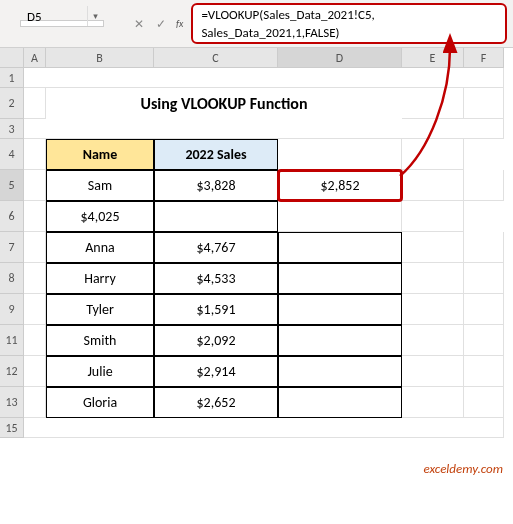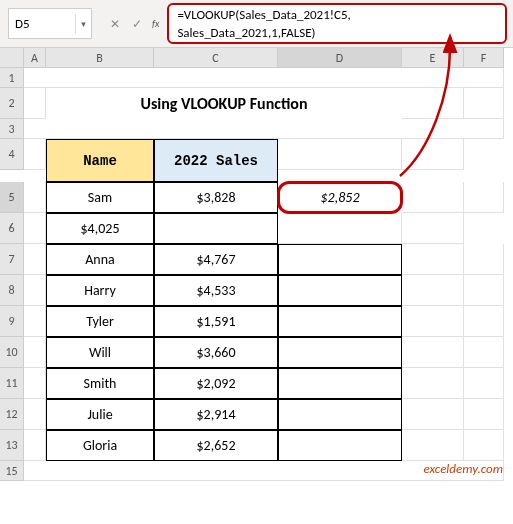--- a/index.html
+++ b/index.html
@@ -17,23 +17,23 @@
       display: flex;
       align-items: stretch;
       height: 48px;
       background: #f3f2f1;
       border-bottom: 1px solid #d0d0d0;
     }
     .name-box {
       width: 84px;
       background: #fff;
       border: 1px solid #ccc;
-      margin: 8px;
-      display: flex;
-      align-items: center;
+      margin: 20px;
+      display: flex;
+      align-items: flex-end;
       position: relative;
     }
     .name-box-text {
       padding: 2px 6px;
       flex: 1;
       font-size: 13px;
     }
     .name-box-dd {
       width: 16px;
       text-align: center;
@@ -102,38 +102,36 @@
       text-align: center;
       font-weight: bold;
       font-size: 16px;
       justify-content: center;
       border: none;
     }
     .th {
       font-weight: bold;
       justify-content: center;
       border: 1px solid #000;
-      height: 43px;
-      font-family: Liberation Mono, monospace;
+      height: 31px;
     }
     .th-name { background: #ffe699; }
     .th-2022 { background: #ddebf7; }
     .th-2021 { background: #e2efda; }
     .td {
       border: 1px solid #000;
       justify-content: center;
       height: 31px;
     }
     .td-val { justify-content: center; }
     .selected-cell {
       outline: 3px solid #c00000;
       outline-offset: -2px;
-      border-radius: 11px;
+      border-radius: 3px;
       z-index: 5;
-      font-style: italic;
     }
     .arrow-svg {
       position: absolute;
       pointer-events: none;
       z-index: 10;
     }
     .watermark {
       position: absolute;
       right: 10px;
       bottom: 48px;
@@ -239,29 +237,20 @@
       <div class="cell td td-val">$4,533</div>
       <div class="cell td td-val"></div>
       <div class="cell tall"></div>
       <div class="cell tall"></div>
     </div>
     <div class="data-grid">
       <div class="row-header tall">9</div>
       <div class="cell tall"></div>
       <div class="cell td">Tyler</div>
       <div class="cell td td-val">$1,591</div>
-      <div class="cell td td-val"></div>
-      <div class="cell tall"></div>
-      <div class="cell tall"></div>
-    </div>
-    <div class="data-grid">
-      <div class="row-header tall">10</div>
-      <div class="cell tall"></div>
-      <div class="cell td">Will</div>
-      <div class="cell td td-val">$3,660</div>
       <div class="cell td td-val"></div>
       <div class="cell tall"></div>
       <div class="cell tall"></div>
     </div>
     <div class="data-grid">
       <div class="row-header tall">11</div>
       <div class="cell tall"></div>
       <div class="cell td">Smith</div>
       <div class="cell td td-val">$2,092</div>
       <div class="cell td td-val"></div>

